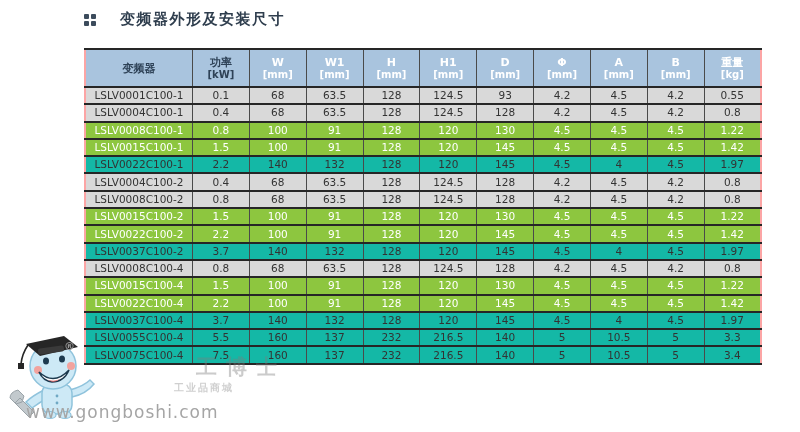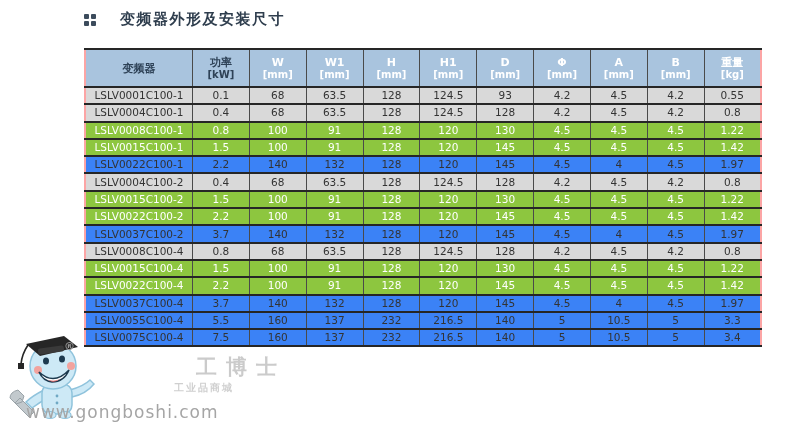--- a/index.html
+++ b/index.html
@@ -25,21 +25,21 @@
   }
   .spec th{
     background:#a9c4de;height:36px;color:#ffffff;font-weight:bold;vertical-align:middle;
   }
   .spec th.dark{color:#2e4257;}
   .spec th:first-child{width:106px;}
   .h-label{font-size:11px;line-height:13px;}
   .h-unit{font-size:10px;line-height:12px;}
   .spec td{height:15.3px;font-size:10.5px;color:#333333;line-height:15px;}
   tr.row-gray  td{background:#d9d9d9;}
-  tr.row-white td{background:#3b82f6;}
+  tr.row-white td{background:#14b8a6;}
   tr.row-green td{background:#8dc63f;color:#ffffff;}
   
   .wm{position:absolute;z-index:5;pointer-events:none;}
   .wm-mascot{left:8px;top:334px;width:132px;height:86px;}
   .wm-reg{left:64px;top:340px;font-size:11px;color:#9a9a9a;font-weight:bold;}
   .wm-brand1{left:196px;top:353px;font-size:21px;letter-spacing:9px;color:rgba(125,125,125,0.40);font-weight:bold;}
   .wm-brand2{left:174px;top:381px;font-size:10px;letter-spacing:2px;color:rgba(130,130,130,0.38);font-weight:bold;}
   .wm-site{left:26px;top:402px;font-size:17px;color:#a5a5a5;letter-spacing:1px;}
 </style>
 </head>
@@ -175,20 +175,33 @@
         <td>68</td>
         <td>63.5</td>
         <td>128</td>
         <td>124.5</td>
         <td>128</td>
         <td>4.2</td>
         <td>4.5</td>
         <td>4.2</td>
         <td>0.8</td>
       </tr>
+      <tr class="row-gray">
+        <td>LSLV0008C100-2</td>
+        <td>0.8</td>
+        <td>68</td>
+        <td>63.5</td>
+        <td>128</td>
+        <td>124.5</td>
+        <td>128</td>
+        <td>4.2</td>
+        <td>4.5</td>
+        <td>4.2</td>
+        <td>0.8</td>
+      </tr>
       <tr class="row-green">
         <td>LSLV0015C100-2</td>
         <td>1.5</td>
         <td>100</td>
         <td>91</td>
         <td>128</td>
         <td>120</td>
         <td>130</td>
         <td>4.5</td>
         <td>4.5</td>

